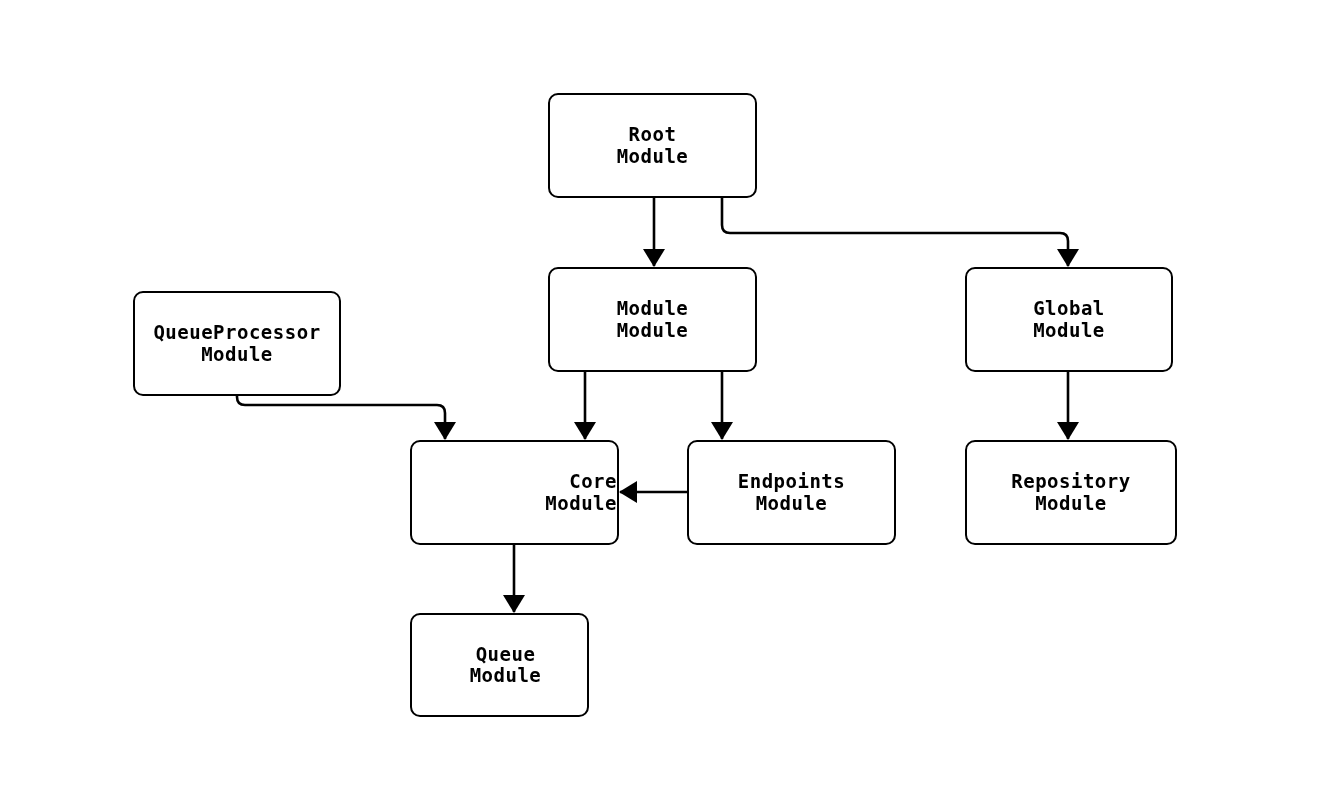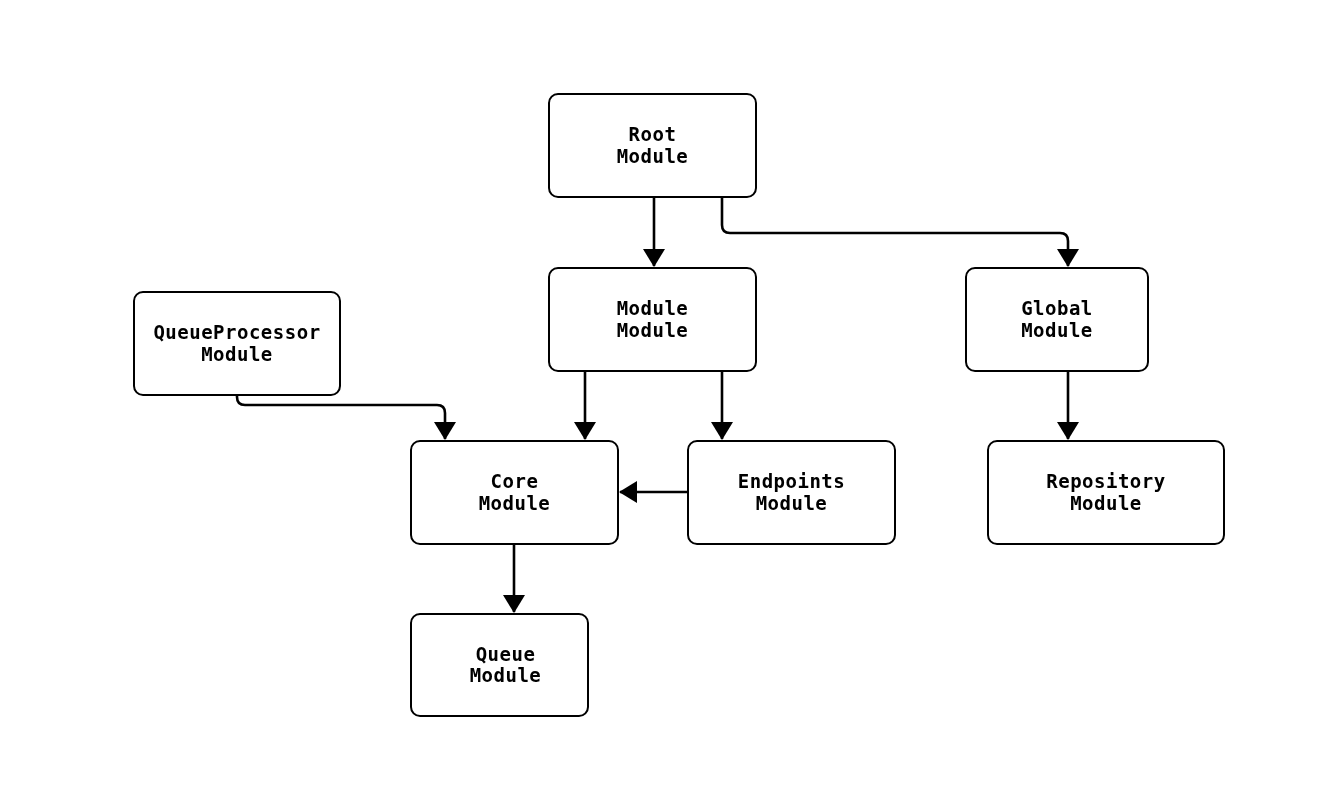--- a/index.html
+++ b/index.html
@@ -43,24 +43,24 @@
     line-height: 21.5px;
     color: #000000;
     letter-spacing: 0.5px;
   }
   .node span { display: block; white-space: nowrap; }
 
   
   #node-root          { left: 548px; top:  93px; width: 209px; height: 105px; }
   #node-queueprocessor{ left: 133px; top: 267px; width: 208px; height: 105px; margin-top: 24px; }
   #node-server        { left: 548px; top: 267px; width: 209px; height: 105px; }
-  #node-global        { left: 965px; top: 267px; width: 184px; height: 105px; }
-  #node-core          { left: 410px; top: 440px; width: 209px; height: 105px; }
+  #node-global        { left: 965px; top: 267px; width: 208px; height: 105px; }
+  #node-core          { left: 410px; top: 440px; width: 209px; height: 105px; align-items: flex-end; }
   #node-endpoints     { left: 687px; top: 440px; width: 209px; height: 105px; text-align: center; }
-  #node-repository    { left: 965px; top: 440px; width: 238px; height: 105px; margin-left: 22px; }
+  #node-repository    { left: 965px; top: 440px; width: 212px; height: 105px; }
   #node-queue         { left: 410px; top: 613px; width: 179px; height: 104px; padding-left: 12px; }
 </style>
 </head>
 <body>
 
 <div class="canvas">
 
   <svg class="edges-layer" width="1337" height="809" viewBox="0 0 1337 809" xmlns="http://www.w3.org/2000/svg">
     <defs>
       <marker id="arrowhead" markerUnits="userSpaceOnUse" markerWidth="20" markerHeight="24" refX="17" refY="11" orient="auto">

